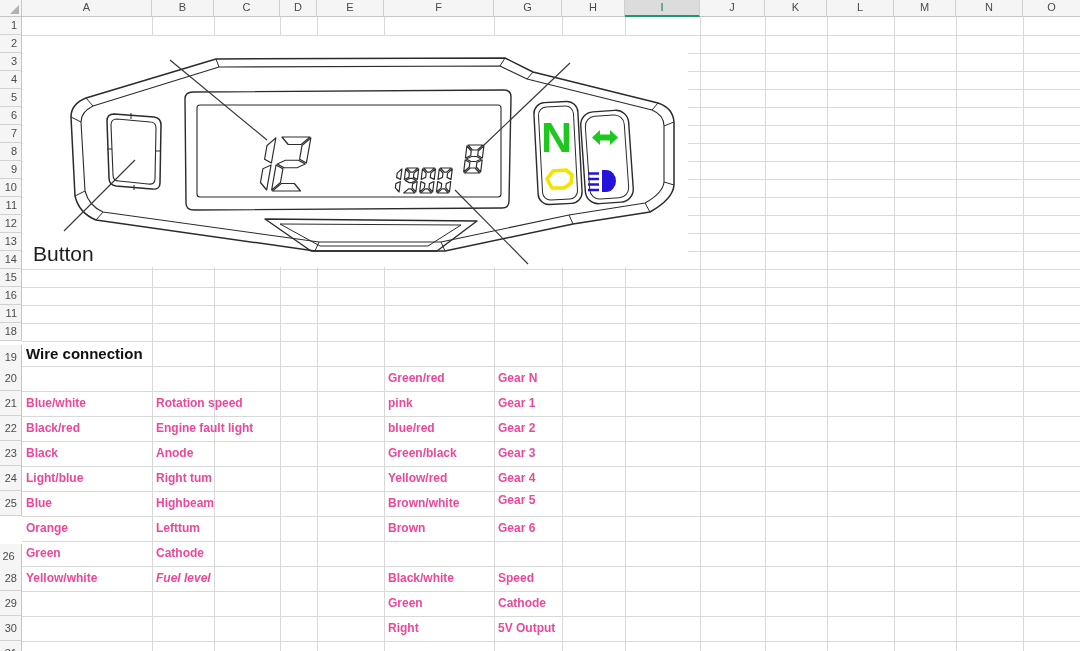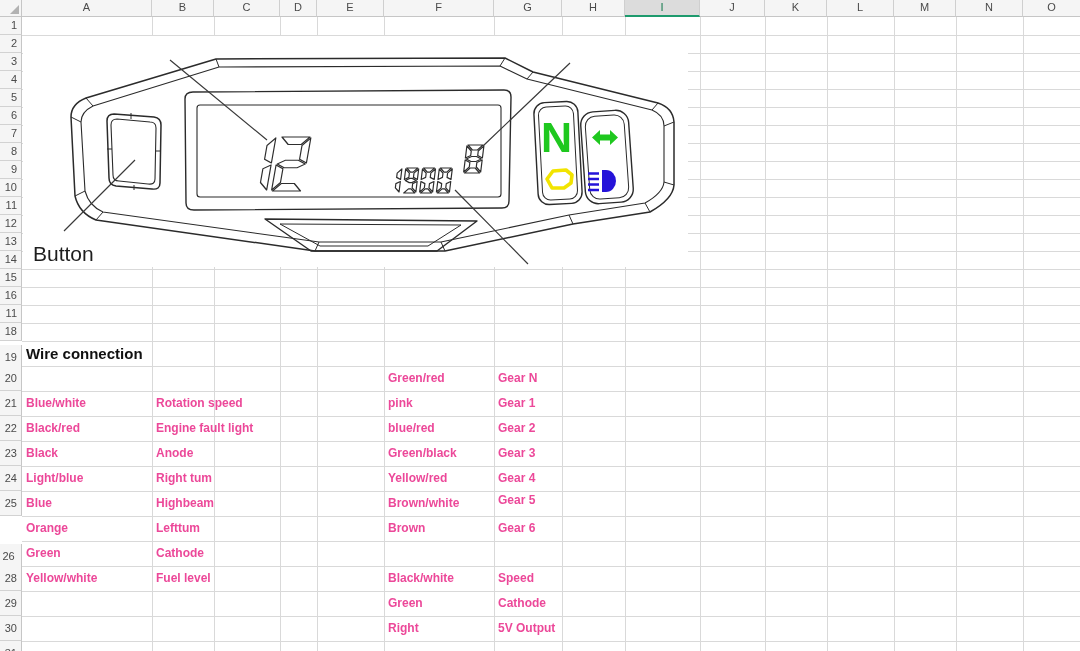--- a/index.html
+++ b/index.html
@@ -237,21 +237,21 @@
     <div class="cell" style="left: 156px; top: 441px; height: 25px; line-height: 25px;">Anode</div>
     <div class="cell" style="left: 26px; top: 466px; height: 25px; line-height: 25px;">Light/blue</div>
     <div class="cell" style="left: 156px; top: 466px; height: 25px; line-height: 25px;">Right tum</div>
     <div class="cell" style="left: 26px; top: 491px; height: 25px; line-height: 25px;">Blue</div>
     <div class="cell" style="left: 156px; top: 491px; height: 25px; line-height: 25px;">Highbeam</div>
     <div class="cell" style="left: 26px; top: 516px; height: 25px; line-height: 25px;">Orange</div>
     <div class="cell" style="left: 156px; top: 516px; height: 25px; line-height: 25px;">Lefttum</div>
     <div class="cell" style="left: 26px; top: 541px; height: 25px; line-height: 25px;">Green</div>
     <div class="cell" style="left: 156px; top: 541px; height: 25px; line-height: 25px;">Cathode</div>
     <div class="cell" style="left: 26px; top: 566px; height: 25px; line-height: 25px;">Yellow/white</div>
-    <div class="cell" style="left: 156px; top: 566px; height: 25px; line-height: 25px;">Fuel level</div>
+    <div class="cell" style="left: 156px; top: 566px; height: 25px; line-height: 25px; font-style: italic;">Fuel level</div>
     <div class="cell" style="left: 388px; top: 366px; height: 25px; line-height: 25px;">Green/red</div>
     <div class="cell" style="left: 498px; top: 366px; height: 25px; line-height: 25px;">Gear N</div>
     <div class="cell" style="left: 388px; top: 391px; height: 25px; line-height: 25px;">pink</div>
     <div class="cell" style="left: 498px; top: 391px; height: 25px; line-height: 25px;">Gear 1</div>
     <div class="cell" style="left: 388px; top: 416px; height: 25px; line-height: 25px;">blue/red</div>
     <div class="cell" style="left: 498px; top: 416px; height: 25px; line-height: 25px;">Gear 2</div>
     <div class="cell" style="left: 388px; top: 441px; height: 25px; line-height: 25px;">Green/black</div>
     <div class="cell" style="left: 498px; top: 441px; height: 25px; line-height: 25px;">Gear 3</div>
     <div class="cell" style="left: 388px; top: 466px; height: 25px; line-height: 25px;">Yellow/red</div>
     <div class="cell" style="left: 498px; top: 466px; height: 25px; line-height: 25px;">Gear 4</div>

